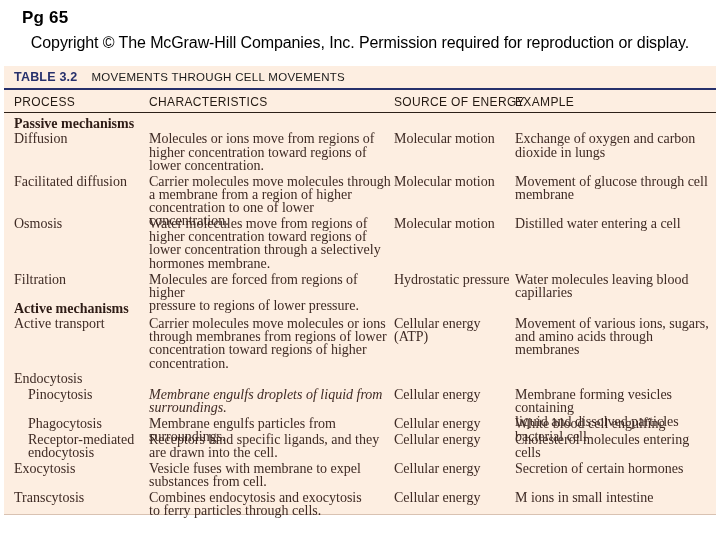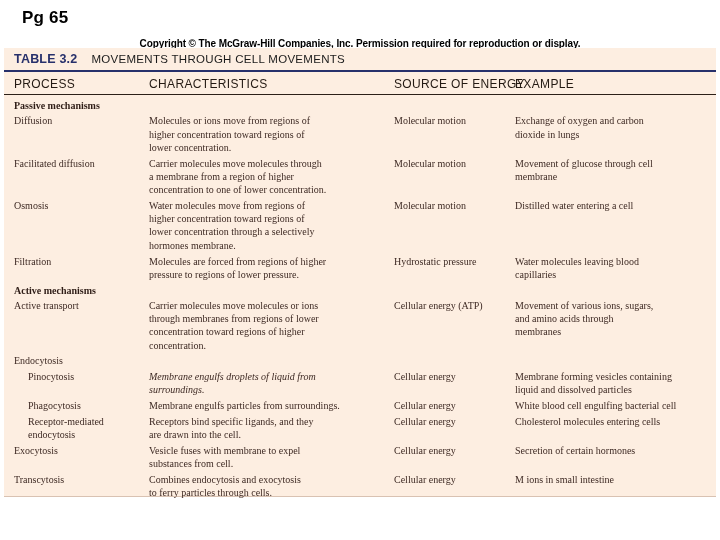--- a/index.html
+++ b/index.html
@@ -42,32 +42,32 @@
     top: 33px;
     width: 720px;
     height: 20px;
     background: #ffffff;
     display: flex;
     align-items: center;
     justify-content: center;
   }
   .copyright-text {
     font-family: "Liberation Sans", sans-serif;
-    font-size: 10px;
-    font-weight: 700;
+    font-size: 16px;
+    font-weight: 400;
     color: #000000;
     letter-spacing: -0.1px;
     white-space: nowrap;
   }
 
   
   .table-panel {
     position: absolute;
     left: 4px;
-    top: 48px;
+    top: 66px;
     width: 712px;
     height: 448px;
     background: #fdeee1;
   }
 
   .table-title-row {
     position: relative;
     height: 22px;
     padding-left: 10px;
     display: flex;
@@ -112,21 +112,21 @@
 
   .table-body {
     position: relative;
     height: 402px;
   }
 
   
   .cell {
     position: absolute;
     font-family: "Liberation Serif", serif;
-    font-size: 10px;
+    font-size: 14px;
     line-height: 13.3px;
     color: #3e2a24;
     white-space: pre-line;
   }
   .cell.bold {
     font-weight: 700;
     color: #2e1c16;
   }
   .cell.c0 { left: 10px;  width: 132px; }
   .cell.c0.ind1 { left: 24px; width: 120px; }

